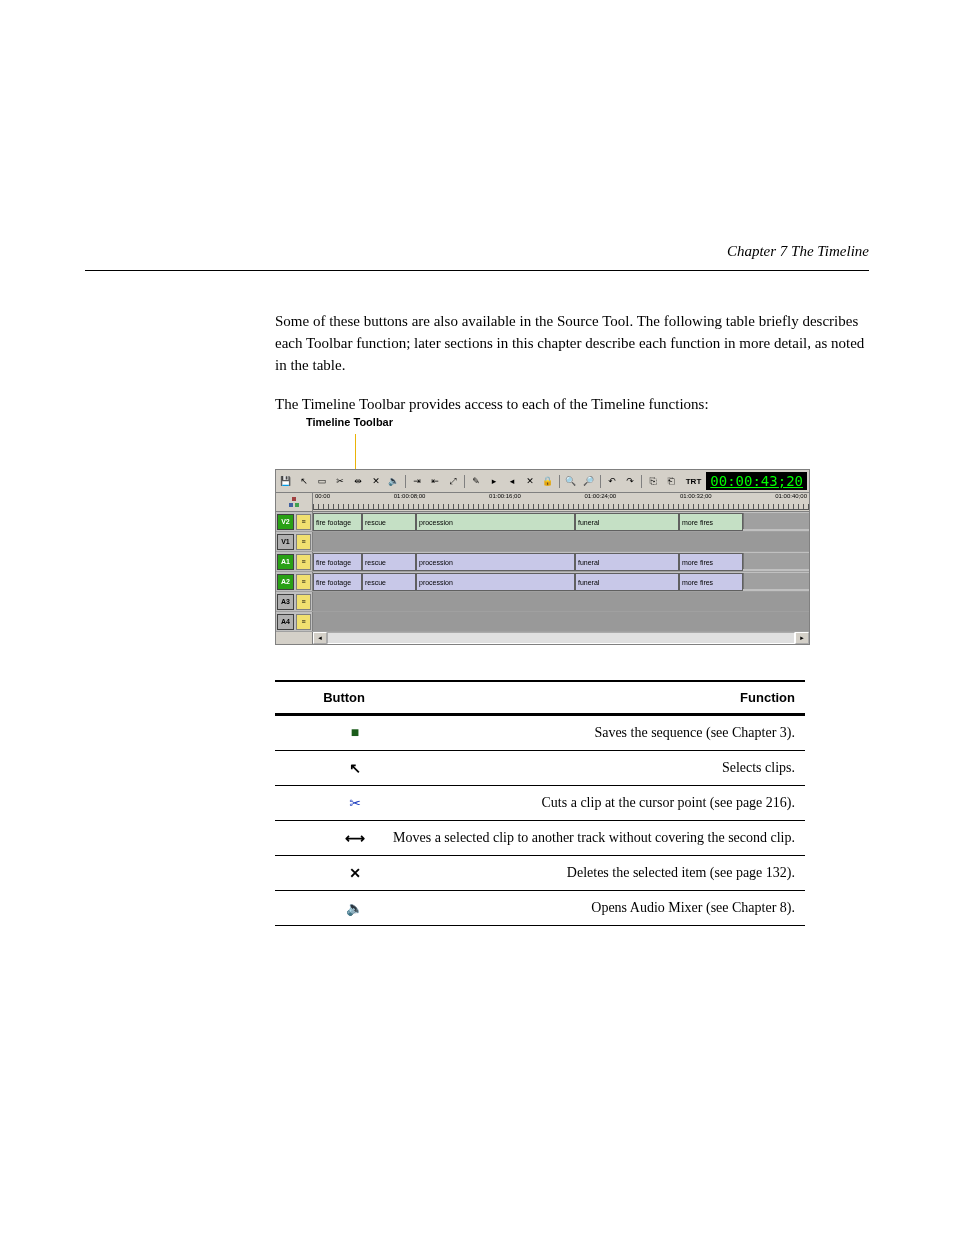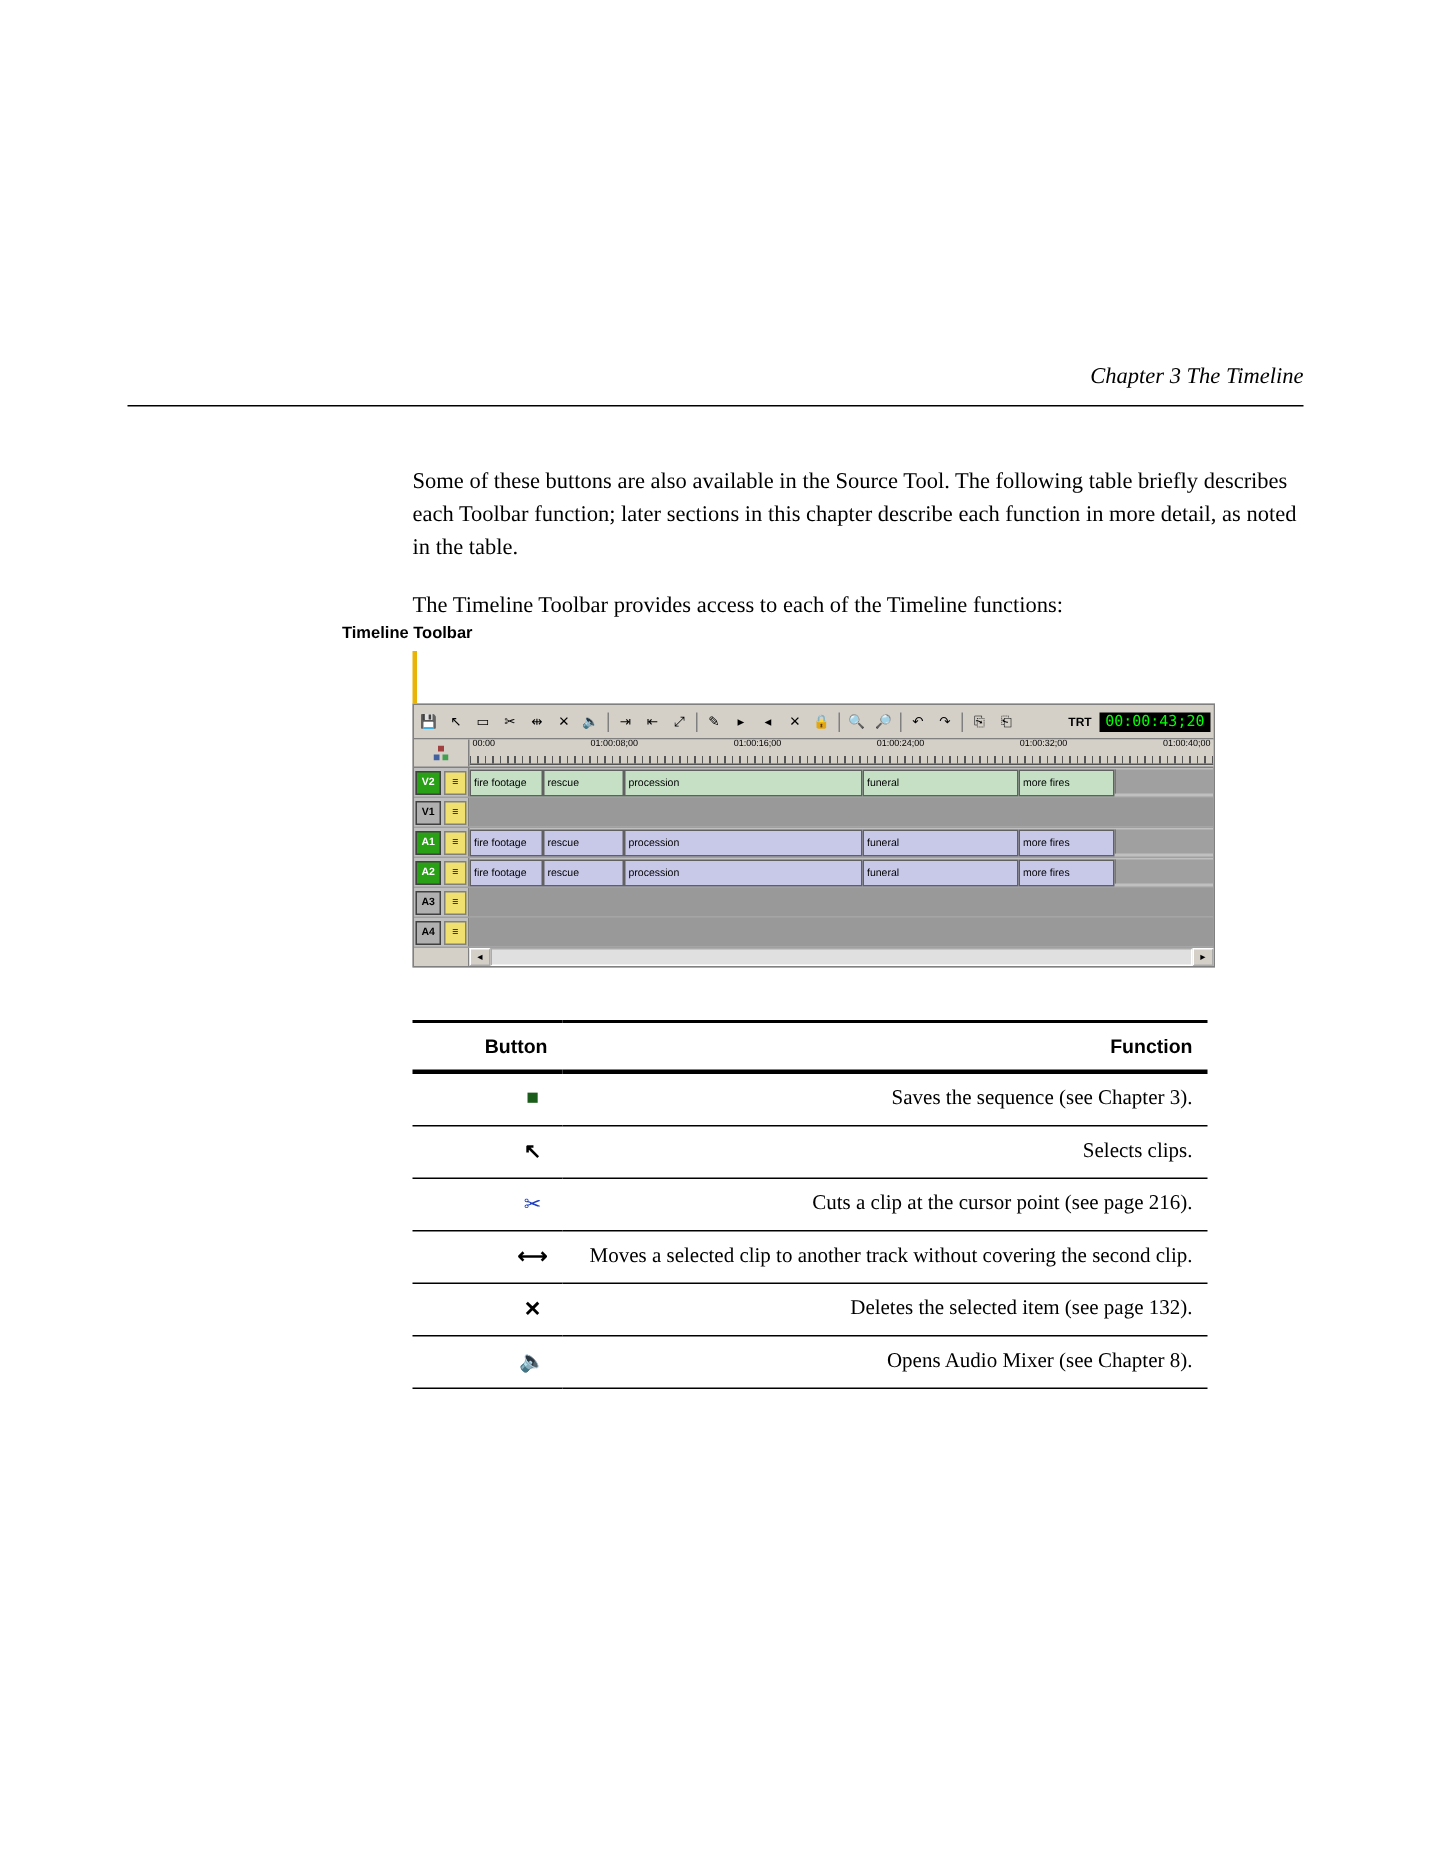--- a/index.html
+++ b/index.html
@@ -39,22 +39,23 @@
     line-height: 1.45;
     margin: 0 0 18px 0;
   }
   .section-title {
     font-family: Arial, sans-serif;
     font-weight: bold;
     font-size: 19px;
     margin: 30px 0 10px 0;
   }
   .callout-line {
-    border-left: 3px solid #eab308;
+    border-left: 1px solid #eab308;
     height: 35px;
+    margin-left: 80px;
     margin-bottom: 0;
     position: relative;
   }
   .callout-label {
     position: absolute;
     left: -50px;
     top: -18px;
     font-family: Arial, sans-serif;
     font-size: 11px;
     font-weight: bold;
@@ -94,22 +95,23 @@
   .tb-spacer { flex: 1; }
   .trt-label {
     font-size: 8px;
     font-weight: bold;
     margin-right: 3px;
   }
   .trt-display {
     background: #000;
     color: #00ff00;
     font-family: monospace;
-    font-size: 10px;
+    font-size: 14px;
     padding: 1px 4px;
+    text-decoration: underline;
   }
   .ruler-row {
     display: flex;
     height: 18px;
     background: #d4d0c8;
     border-bottom: 1px solid #808080;
   }
   .track-head-col {
     width: 36px;
     border-right: 1px solid #808080;
@@ -268,21 +270,21 @@
     justify-content: space-between;
     padding: 0 0 0 0;
   }
 </style>
 </head>
 <body>
 
 <div class="page">
 
   <div class="header">
-    <span class="header-text">Chapter 3   The Timeline</span>
+    <span class="header-text">Chapter 7   The Timeline</span>
   </div>
 
   <div class="content">
     <p class="para">Some of these buttons are also available in the Source Tool. The following table briefly describes each Toolbar function; later sections in this chapter describe each function in more detail, as noted in the table.</p>
 
 
     <p class="para">The Timeline Toolbar provides access to each of the Timeline functions:</p>
 
     <div class="callout-line">
       <div class="callout-label">Timeline Toolbar</div>

